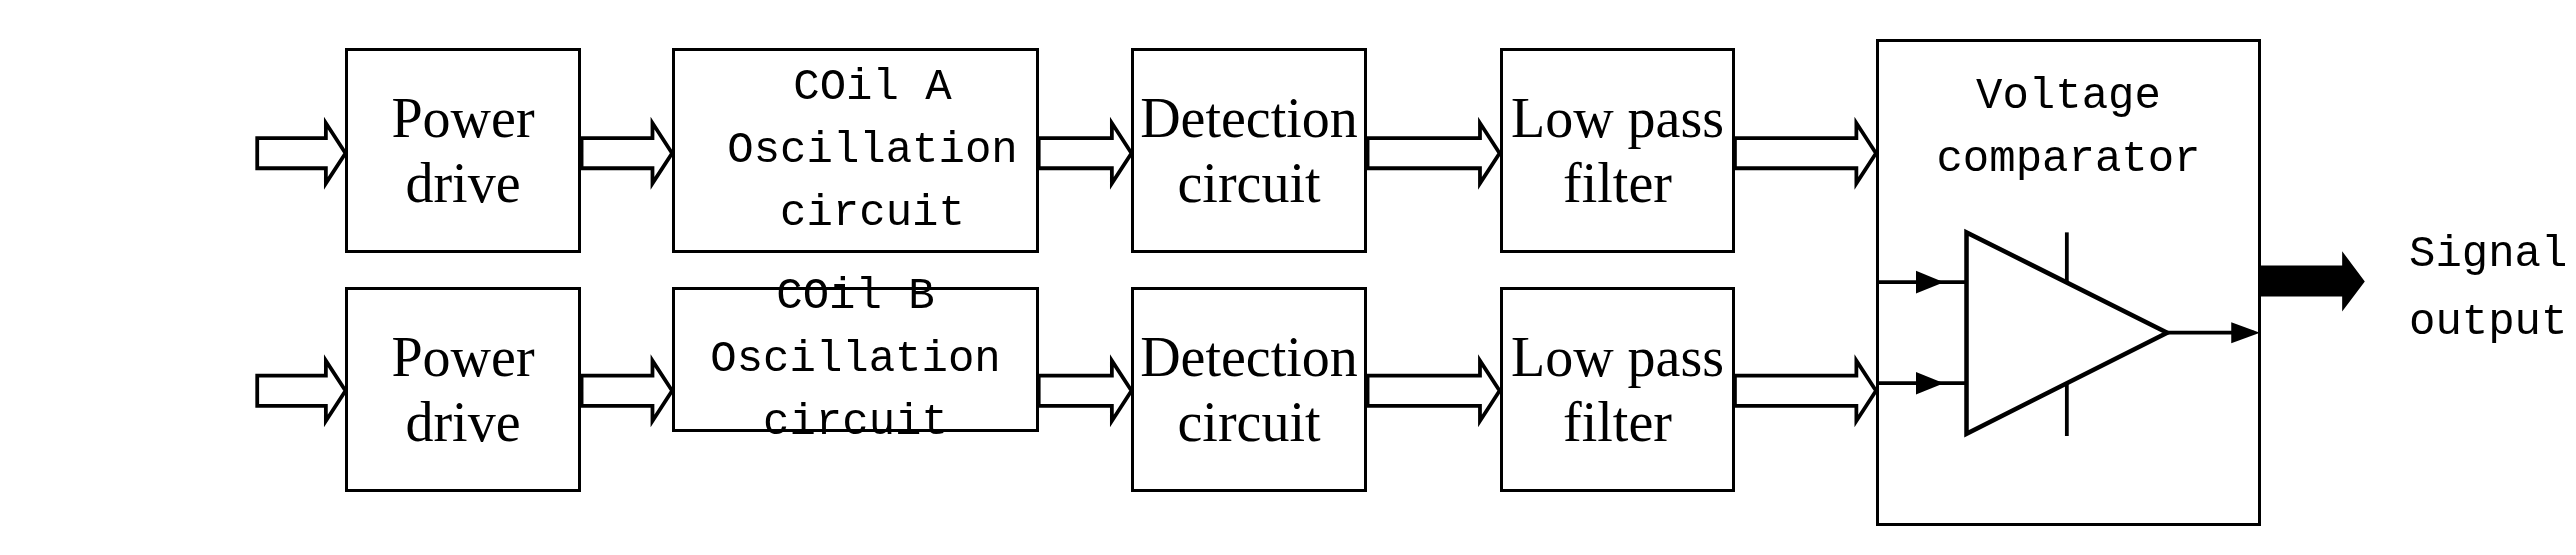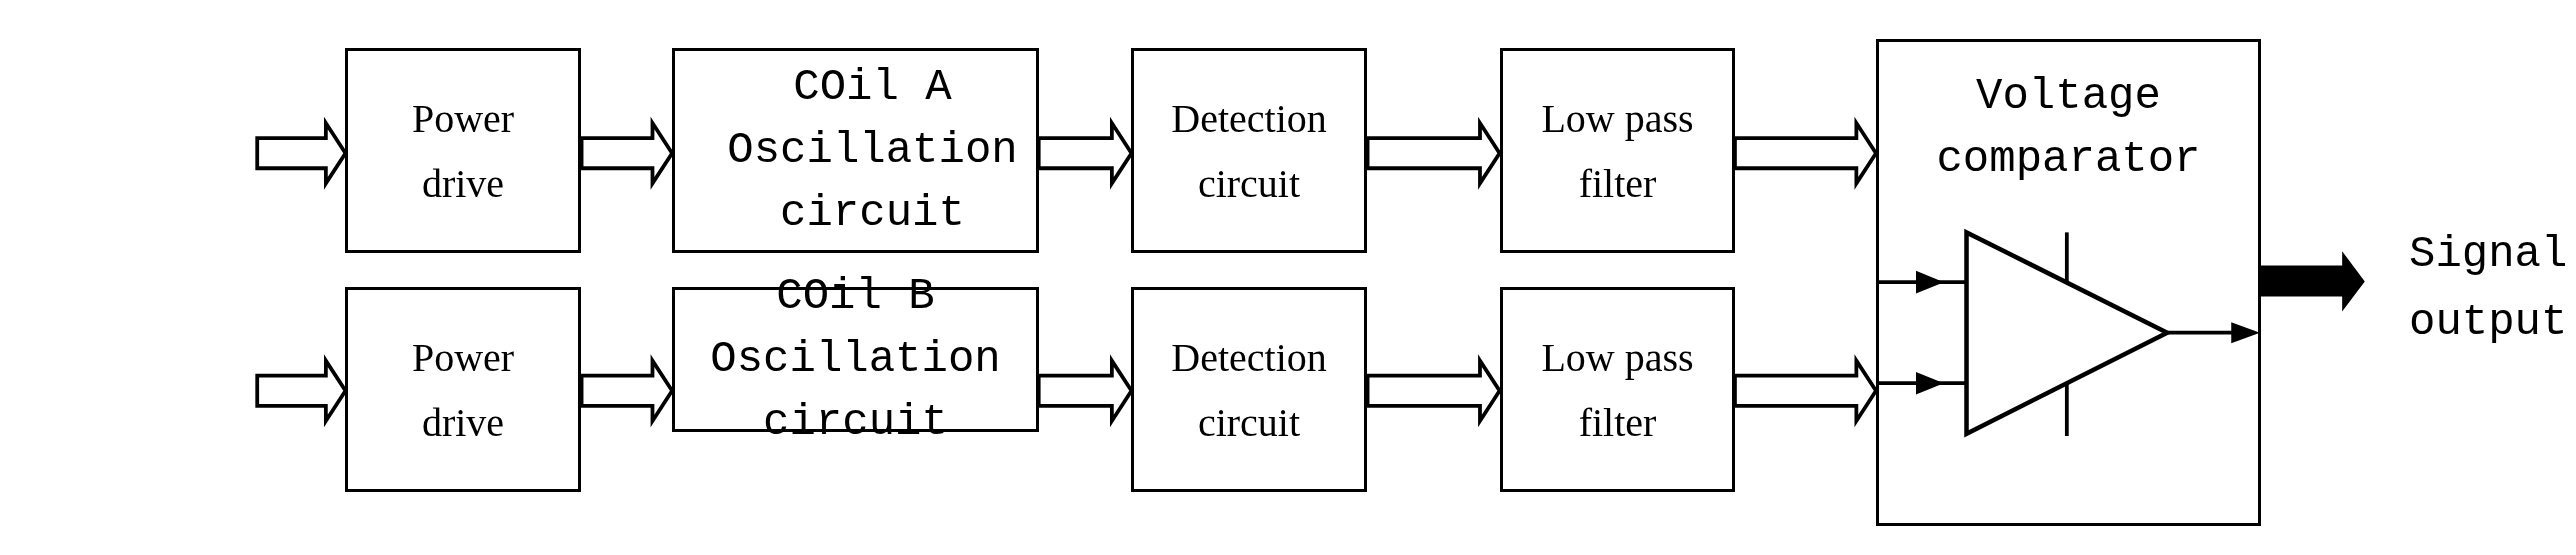--- a/index.html
+++ b/index.html
@@ -21,21 +21,21 @@
     background: #ffffff;
     display: flex;
     align-items: center;
     justify-content: center;
     text-align: center;
     white-space: pre-line;
     color: #000000;
   }
   .serif-label {
     font-family: "Liberation Serif", serif;
-    font-size: 40px;
+    font-size: 56px;
     line-height: 65px;
   }
   .mono-label {
     font-family: "Liberation Mono", monospace;
     font-size: 44px;
     line-height: 63px;
   }
   
   .blk-crystal      { left: 20.4px;   top: 38px;  width: 237px; height: 488px; }
   .blk-pd-a         { left: 345px;  top: 48px;  width: 236px; height: 205px; }

